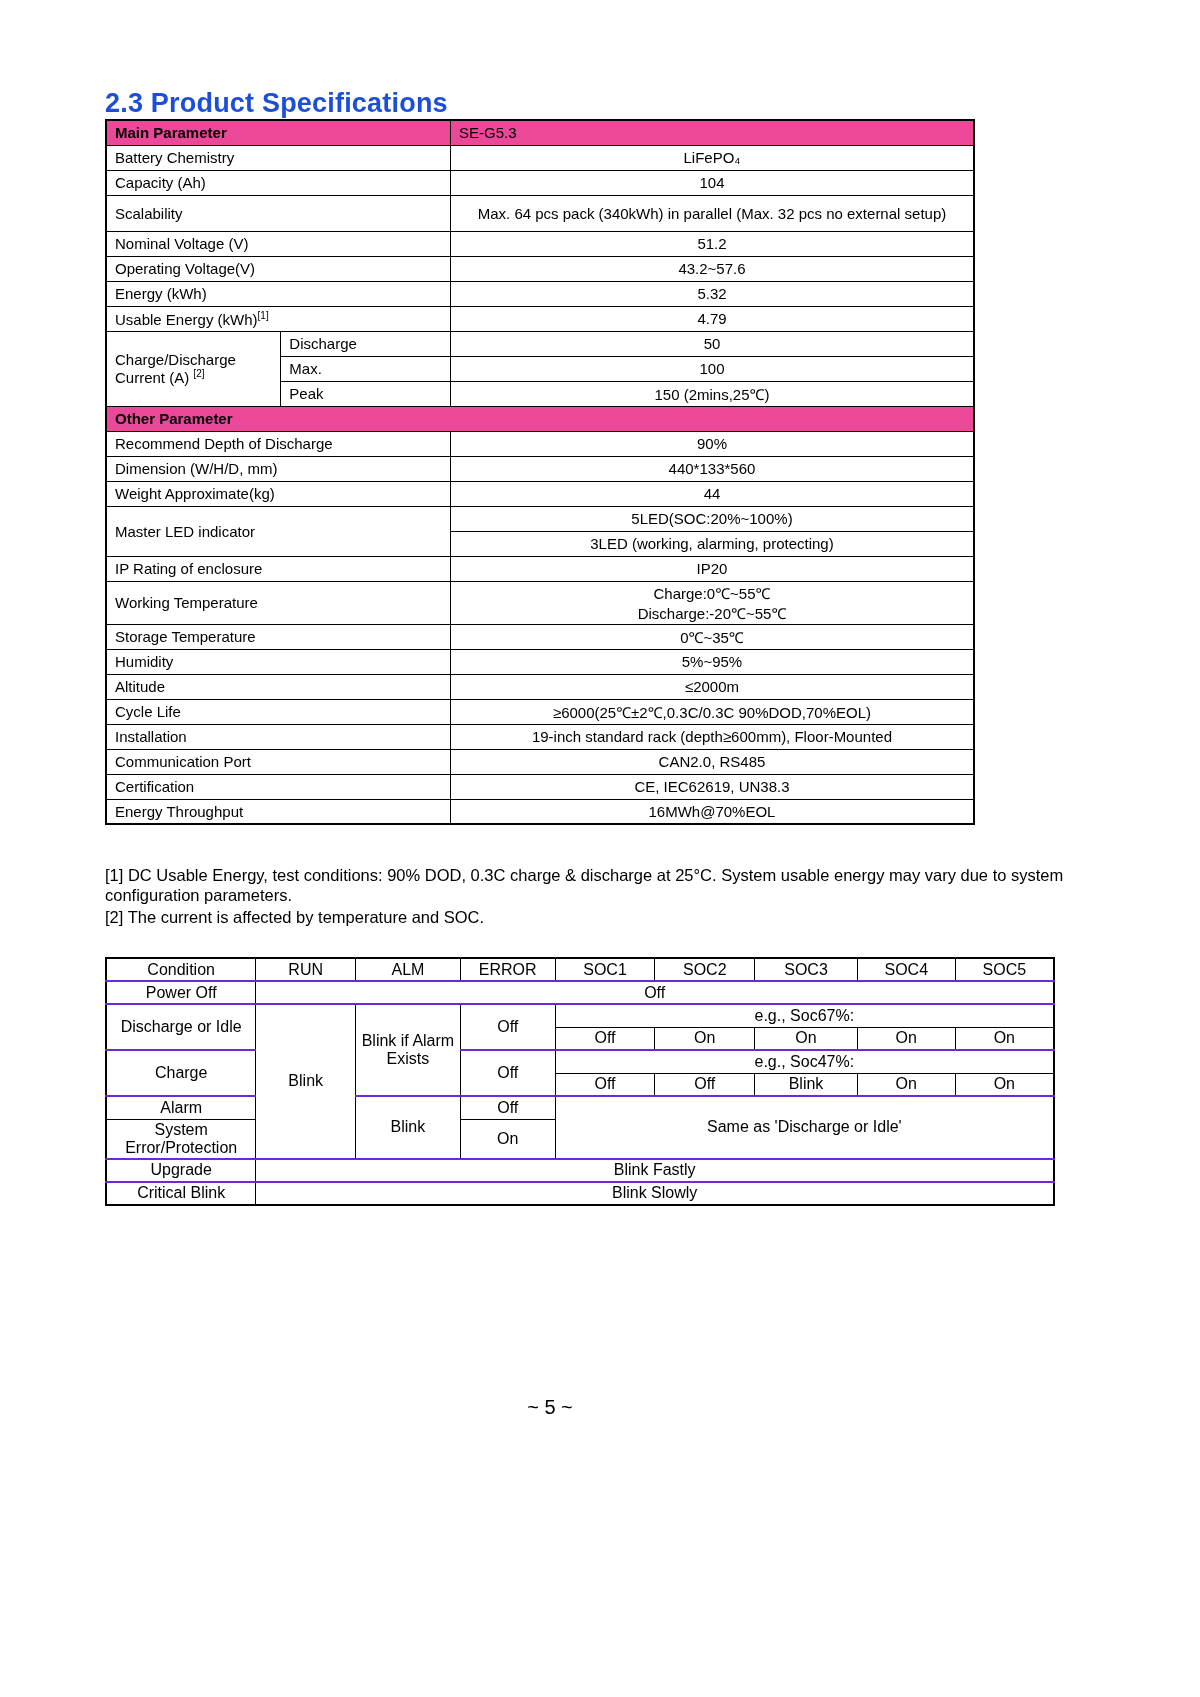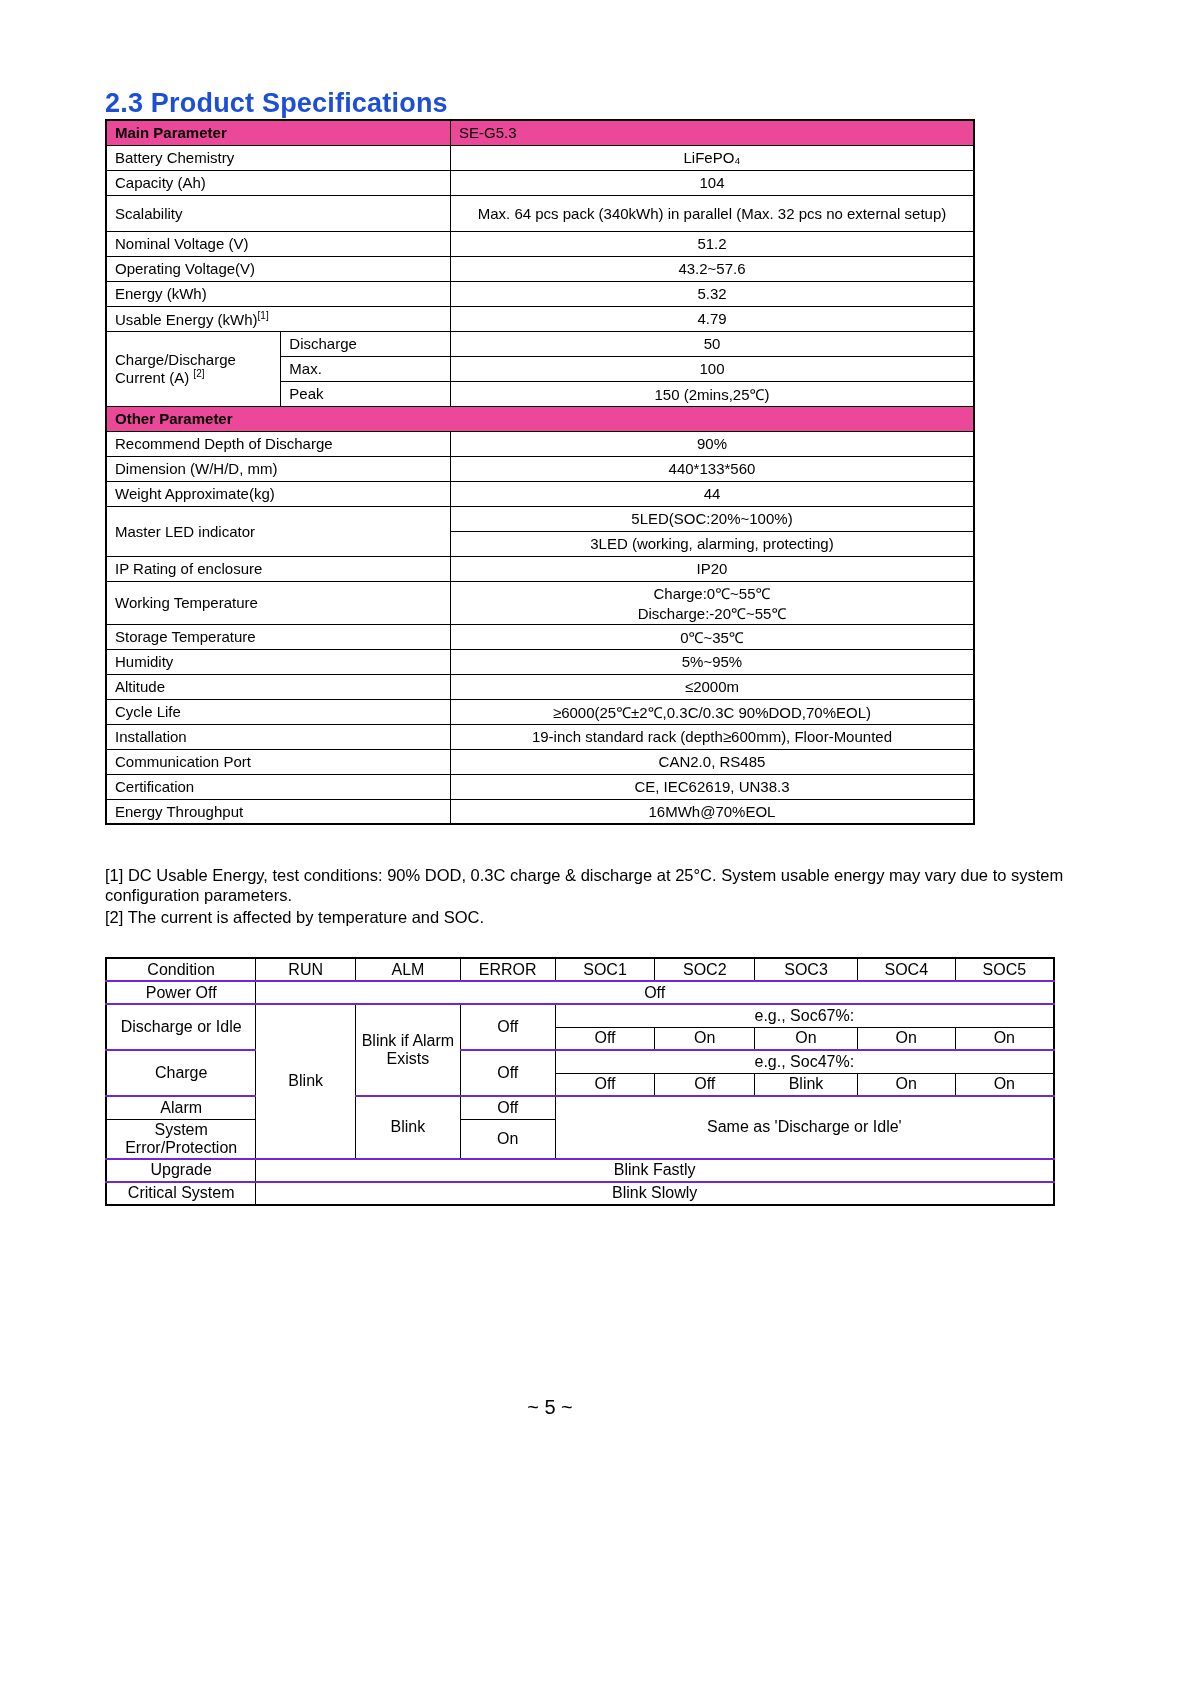--- a/index.html
+++ b/index.html
@@ -287,21 +287,21 @@
     </tr>
     <tr>
       <td>System Error/Protection</td>
       <td>On</td>
     </tr>
     <tr class="group-top">
       <td>Upgrade</td>
       <td colspan="8">Blink Fastly</td>
     </tr>
     <tr class="group-top">
-      <td>Critical System</td>
+      <td>Critical Blink</td>
       <td colspan="8">Blink Slowly</td>
     </tr>
   </tbody>
     </table>
 
   <div class="page-footer">~ 5 ~</div>
 
 </div>
 
 </body></html>

